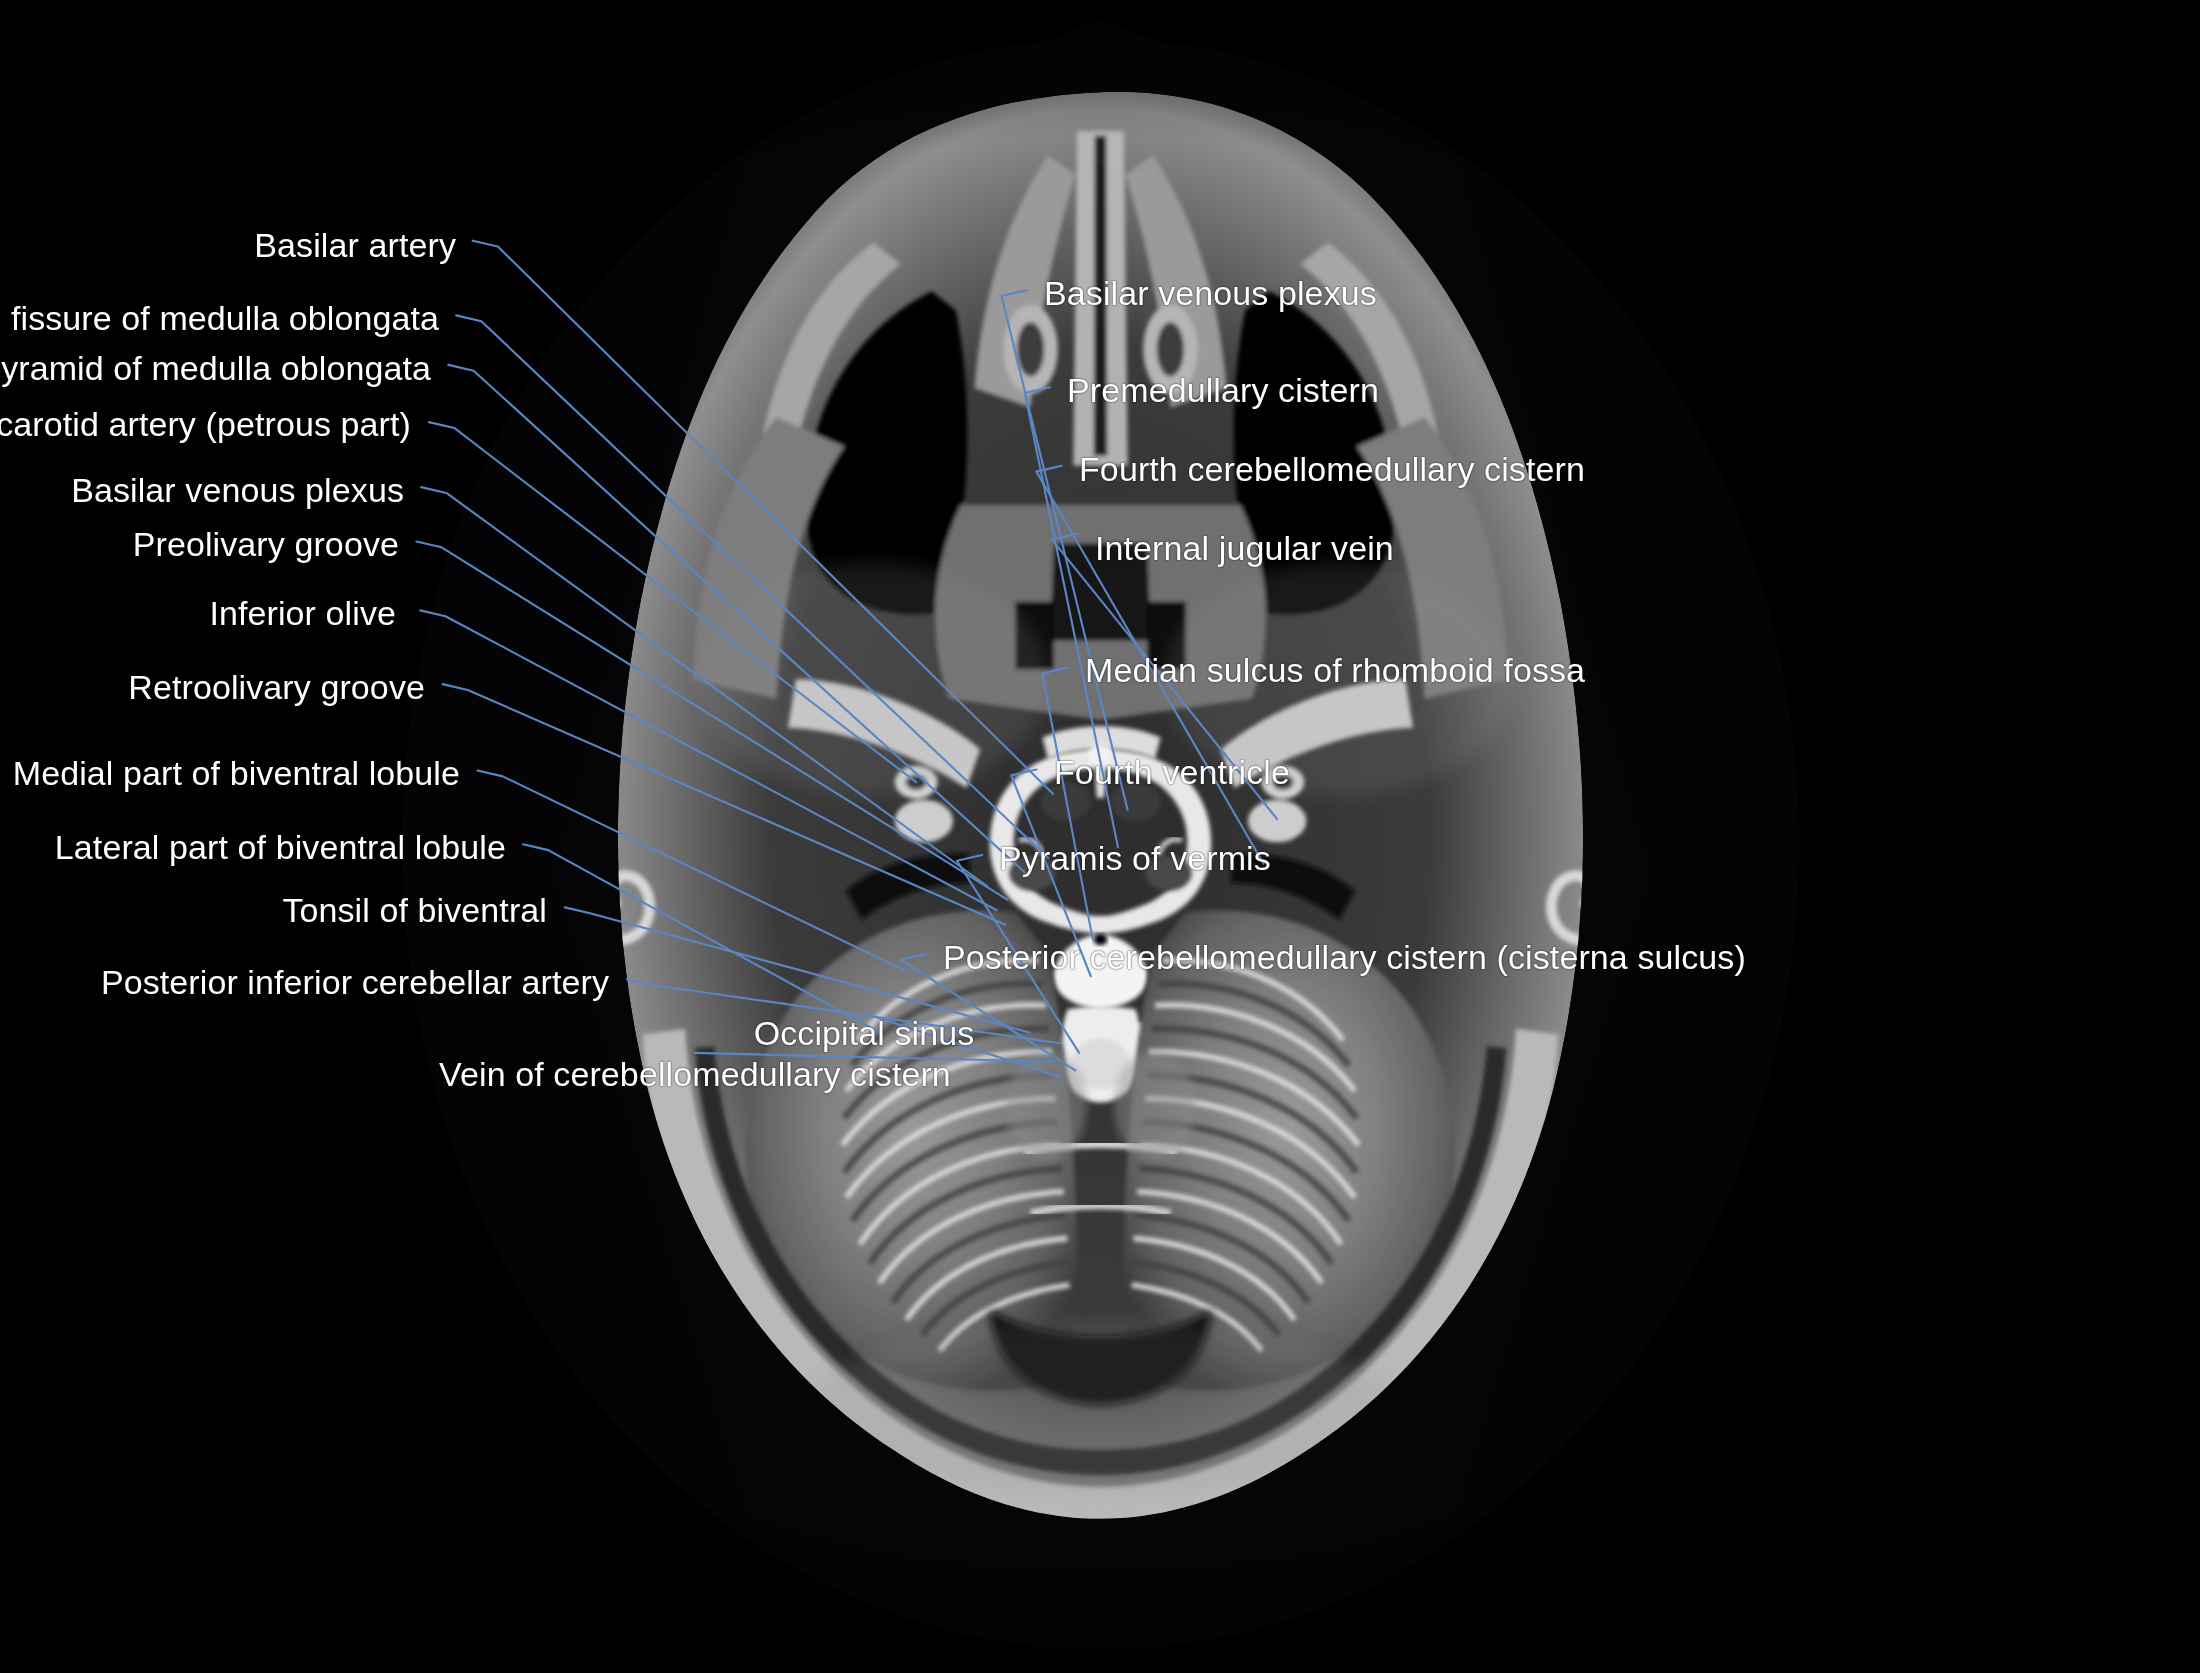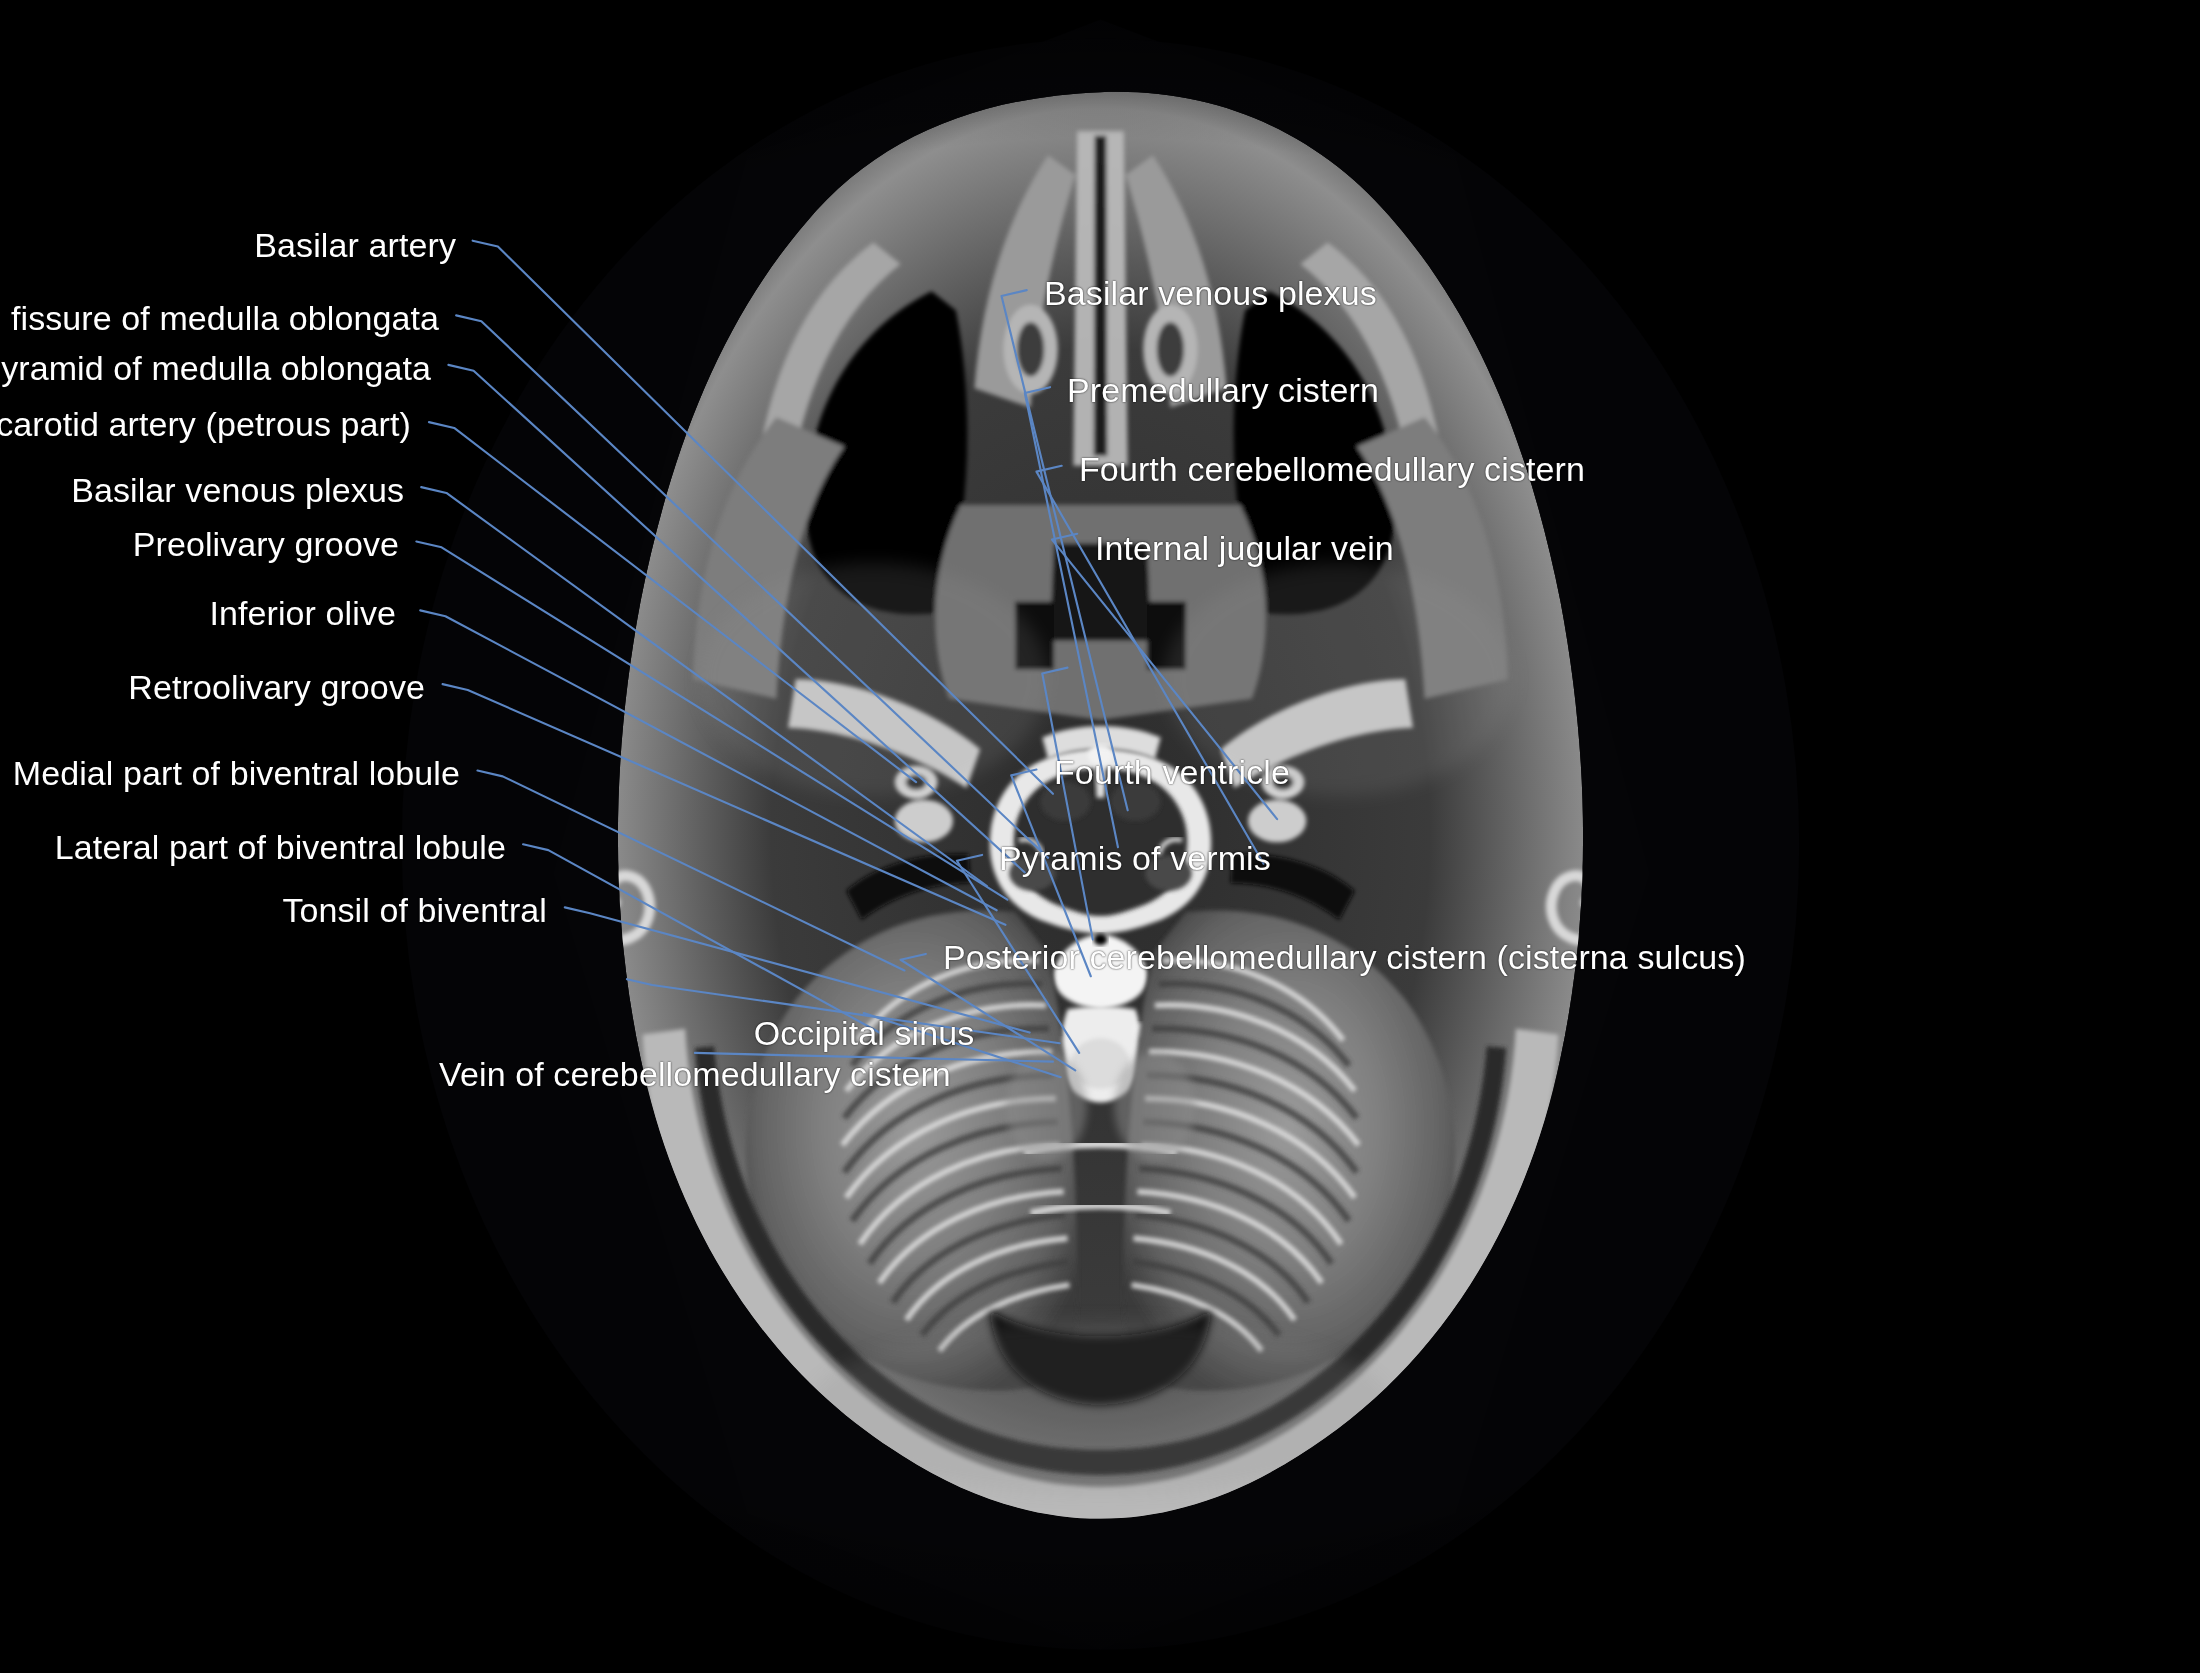--- a/index.html
+++ b/index.html
@@ -393,25 +393,27 @@
       <div class="label left" style="left: 439px; top: 319px;">Anterior median fissure of medulla oblongata</div>
       <div class="label left" style="left: 431px; top: 369px;">Pyramid of medulla oblongata</div>
       <div class="label left" style="left: 411px; top: 425px;">Internal carotid artery (petrous part)</div>
       <div class="label left" style="left: 404px; top: 491px;">Basilar venous plexus</div>
       <div class="label left" style="left: 399px; top: 545px;">Preolivary groove</div>
       <div class="label left" style="left: 396px; top: 614px;">Inferior olive</div>
       <div class="label left" style="left: 425px; top: 688px;">Retroolivary groove</div>
       <div class="label left" style="left: 506px; top: 848px;">Lateral part of biventral lobule</div>
       <div class="label left" style="left: 460px; top: 774px;">Medial part of biventral lobule</div>
       <div class="label left" style="left: 547px; top: 911px;">Tonsil of biventral</div>
+      <div class="label left" style="left: 609px; top: 983px;">Posterior inferior cerebellar artery</div>
       <div class="label below" style="left: 695px; top: 1075px;">Vein of cerebellomedullary cistern</div>
       <div class="label right" style="left: 1044px; top: 294px;">Basilar venous plexus</div>
       <div class="label right" style="left: 1067px; top: 391px; text-align: center;">Premedullary cistern</div>
       <div class="label right" style="left: 1079px; top: 470px;">Fourth cerebellomedullary cistern</div>
       <div class="label right" style="left: 1095px; top: 538px; margin-top: 11px;">Internal jugular vein</div>
+      <div class="label right" style="left: 1085px; top: 671px;">Median sulcus of rhomboid fossa</div>
       <div class="label right" style="left: 1054px; top: 773px;">Fourth ventricle</div>
       <div class="label right" style="left: 999px; top: 859px;">Pyramis of vermis</div>
       <div class="label right" style="left: 943px; top: 958px;">Posterior cerebellomedullary cistern (cisterna sulcus)</div>
       <div class="label below" style="left: 864px; top: 1034px;">Occipital sinus</div>
     </div>
 
 </div>
 
 
 </body></html>

